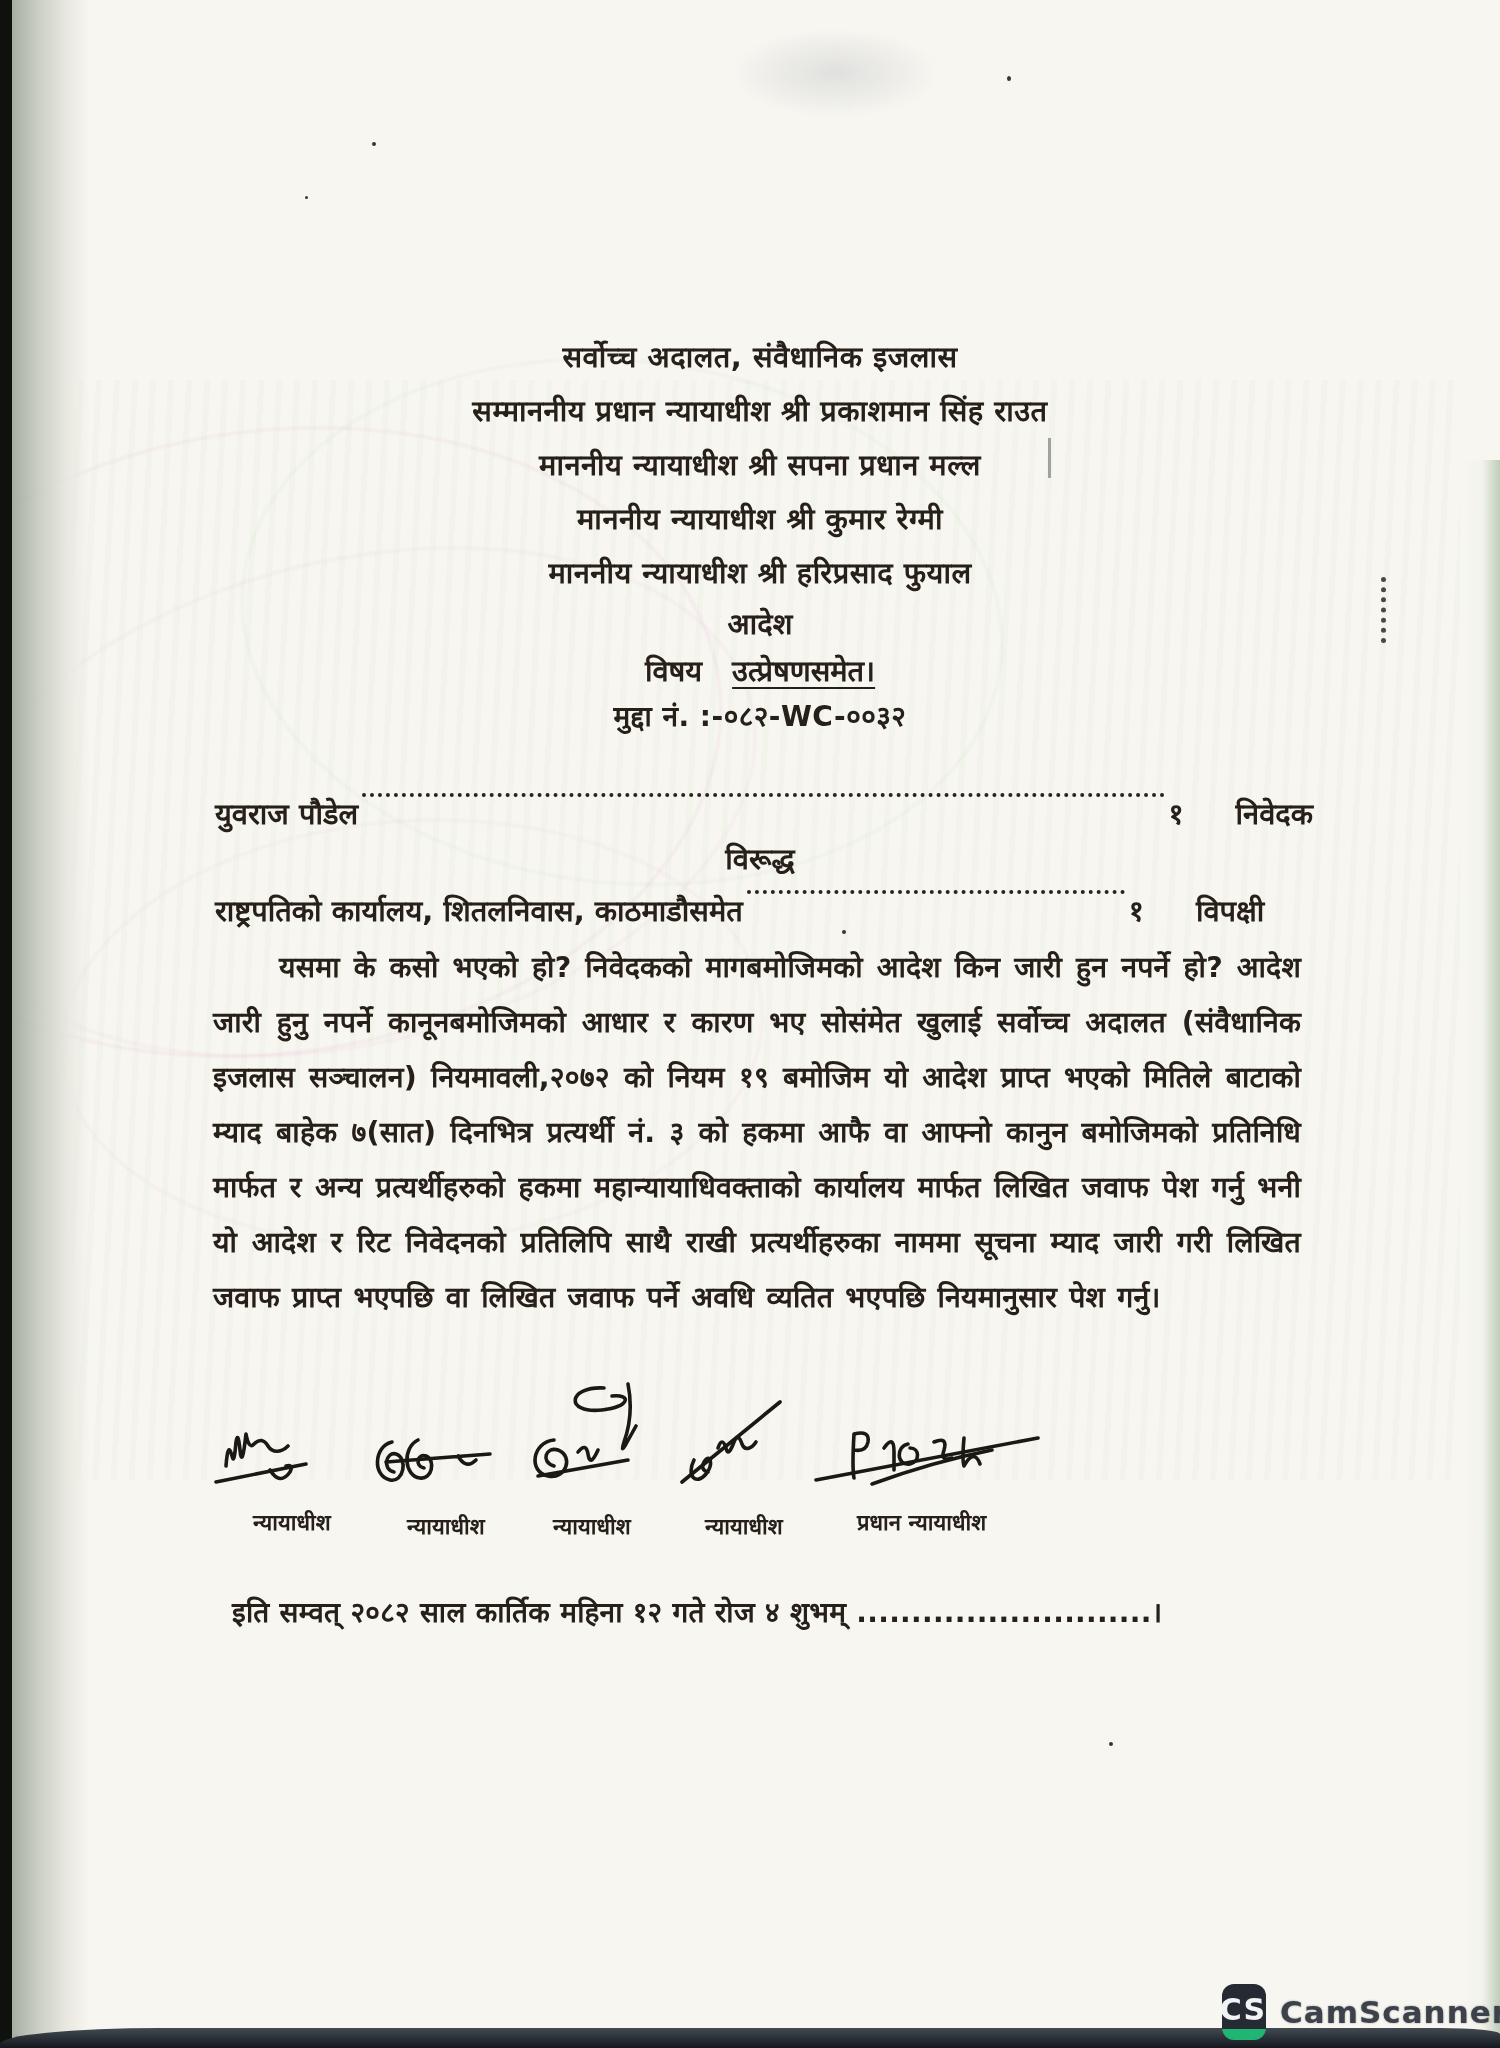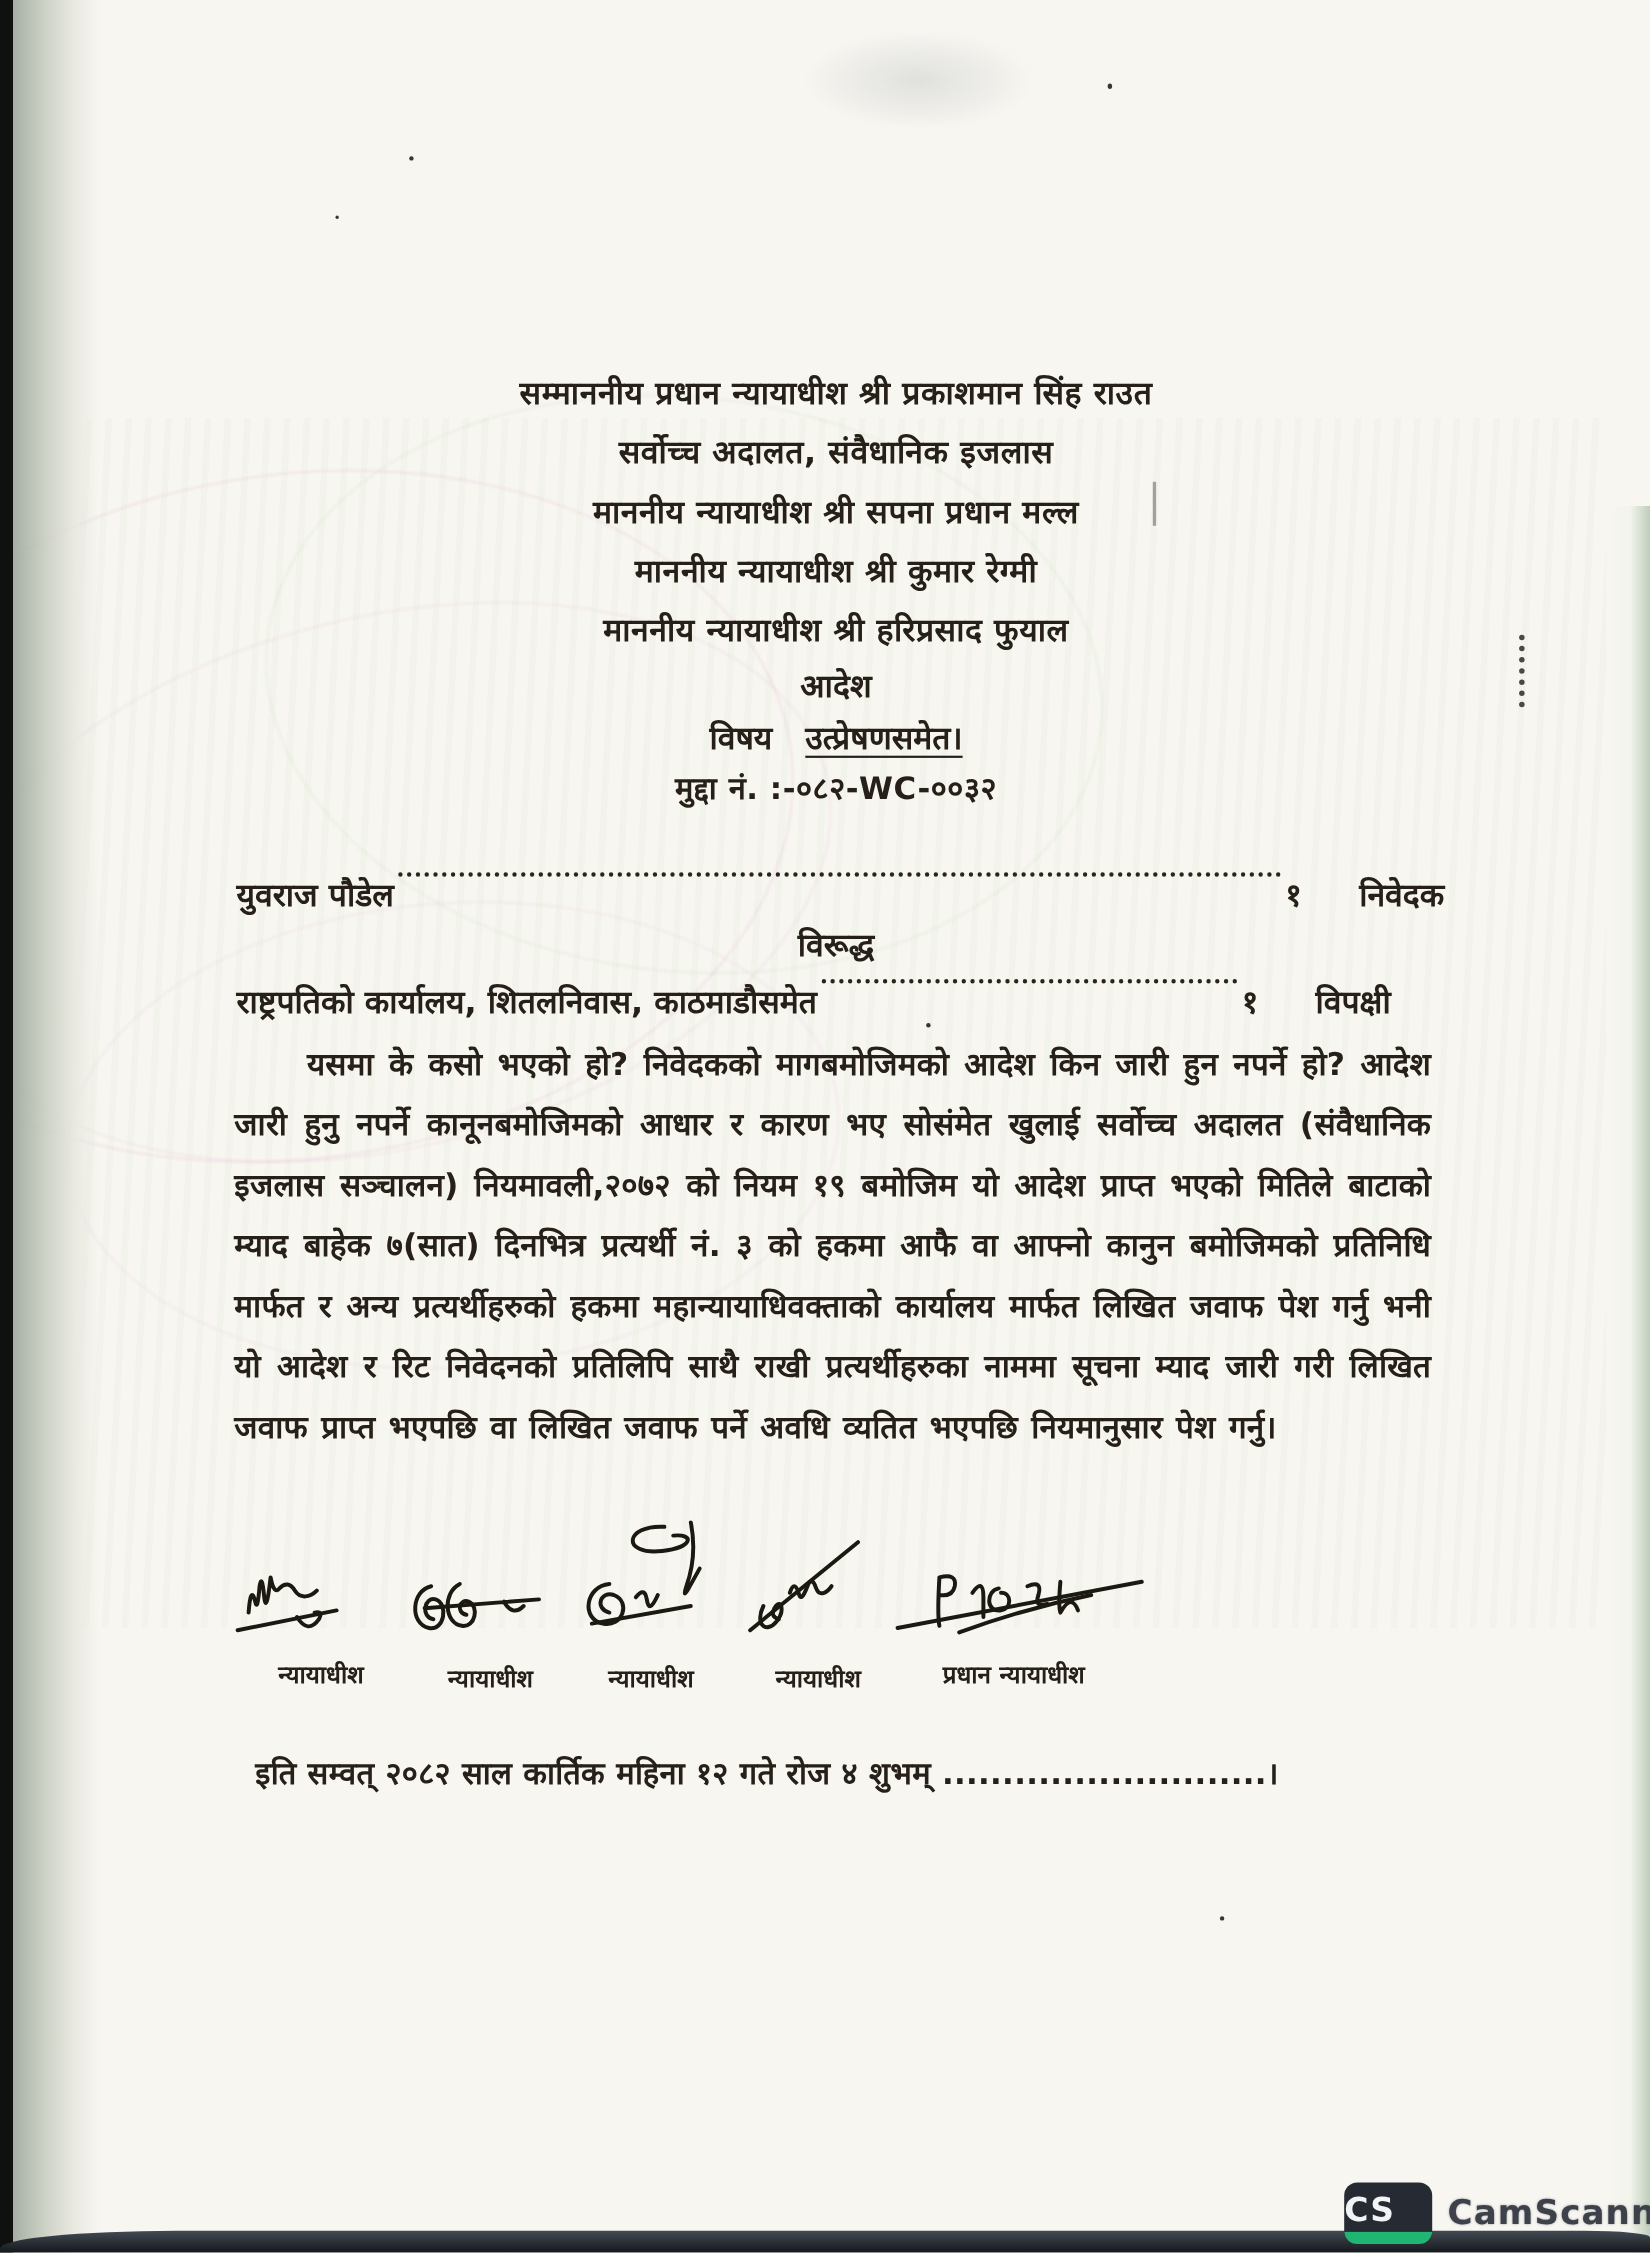--- a/index.html
+++ b/index.html
@@ -65,22 +65,22 @@
   .sig-block{position:absolute;display:flex;flex-direction:column;}
   .sig-block svg{display:block;}
   .sig-label{font-size:22px;font-weight:700;margin-top:2px;margin-left:45px;}
   .sig-stroke{stroke:#1c1812;stroke-width:3.6;fill:none;stroke-linecap:round;stroke-linejoin:round;}
 
   
   .date-line{position:absolute;left:232px;top:1592px;font-size:28px;font-weight:700;letter-spacing:.3px;}
 
   
   .cam{position:absolute;left:1222px;top:1984px;display:flex;align-items:center;}
-  .cam-badge{position:relative;width:80px;height:56px;background:#262a33;border-radius:12px;
-    display:flex;align-items:center;justify-content:flex-start;overflow:hidden;}
+  .cam-badge{position:relative;width:44px;height:56px;background:#262a33;border-radius:12px;
+    display:flex;align-items:center;justify-content:flex-end;overflow:hidden;}
   .cam-badge .cs{color:#f2f3f5;font-size:30px;font-weight:700;letter-spacing:1px;margin-top:-6px;}
   .cam-badge .green{position:absolute;left:0;bottom:0;width:100%;height:11px;background:#21b573;}
   .cam-name{margin-left:14px;font-size:31px;font-weight:700;color:#3d424a;
     text-shadow:0 0 2px rgba(61,66,74,.55);letter-spacing:1px;}
 </style>
 </head>
 <body>
 
 <div class="page">
 
@@ -96,22 +96,22 @@
   <div class="smudge"></div>
   <div class="stray-mark"></div>
   <div class="stray-tick"></div>
   <div class="speck" style="left:372px;top:142px;width:4px;height:4px;"></div>
   <div class="speck" style="left:1007px;top:76px;width:4px;height:5px;"></div>
   <div class="speck" style="left:305px;top:196px;width:3px;height:3px;"></div>
   <div class="speck" style="left:1109px;top:1742px;width:4px;height:4px;"></div>
   <div class="speck" style="left:842px;top:930px;width:4px;height:4px;"></div>
 
   <div class="header">
+    <div class="hline">सर्वोच्च अदालत, संवैधानिक इजलास</div>
     <div class="hline">सम्माननीय प्रधान न्यायाधीश श्री प्रकाशमान सिंह राउत</div>
-    <div class="hline">सर्वोच्च अदालत, संवैधानिक इजलास</div>
     <div class="hline">माननीय न्यायाधीश श्री सपना प्रधान मल्ल</div>
     <div class="hline">माननीय न्यायाधीश श्री कुमार रेग्मी</div>
     <div class="hline">माननीय न्यायाधीश श्री हरिप्रसाद फुयाल</div>
     <div class="order-heading">आदेश</div>
     <div class="subject-line">
       <span>विषय</span><span class="u">उत्प्रेषणसमेत।</span>
     </div>
     <div class="case-number">मुद्दा नं. :-०८२-WC-००३२</div>
   </div>
 

